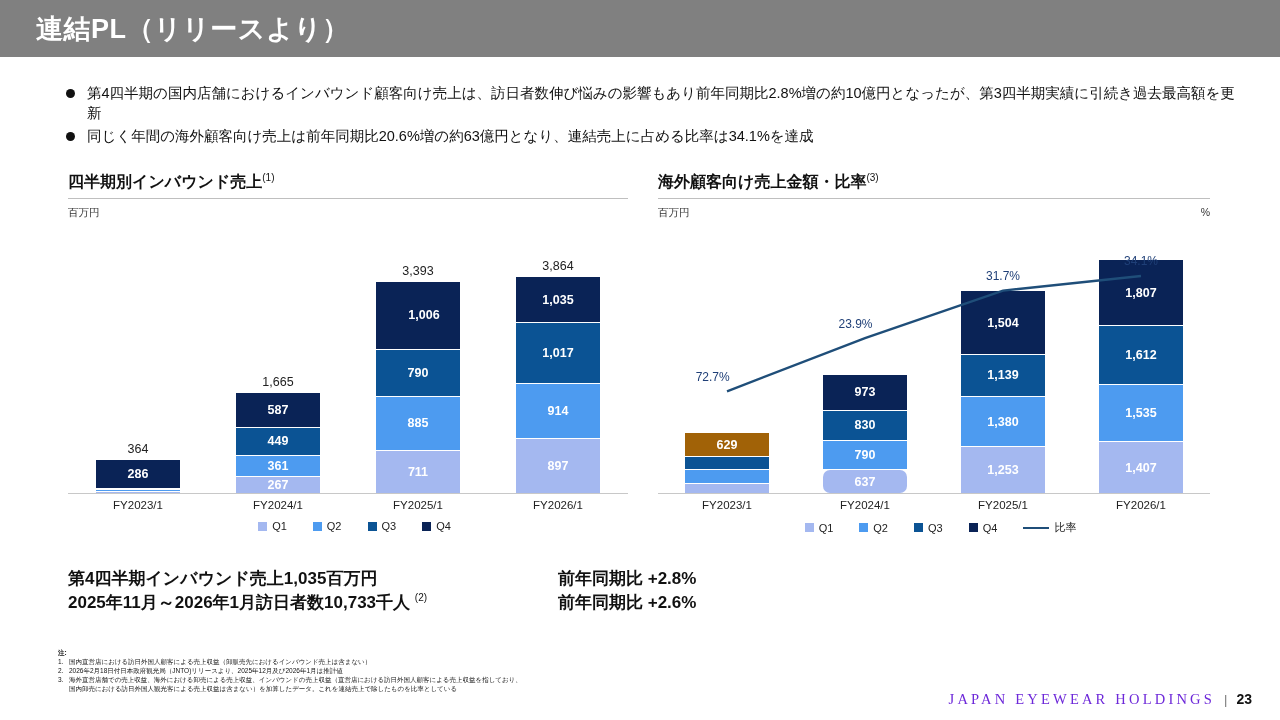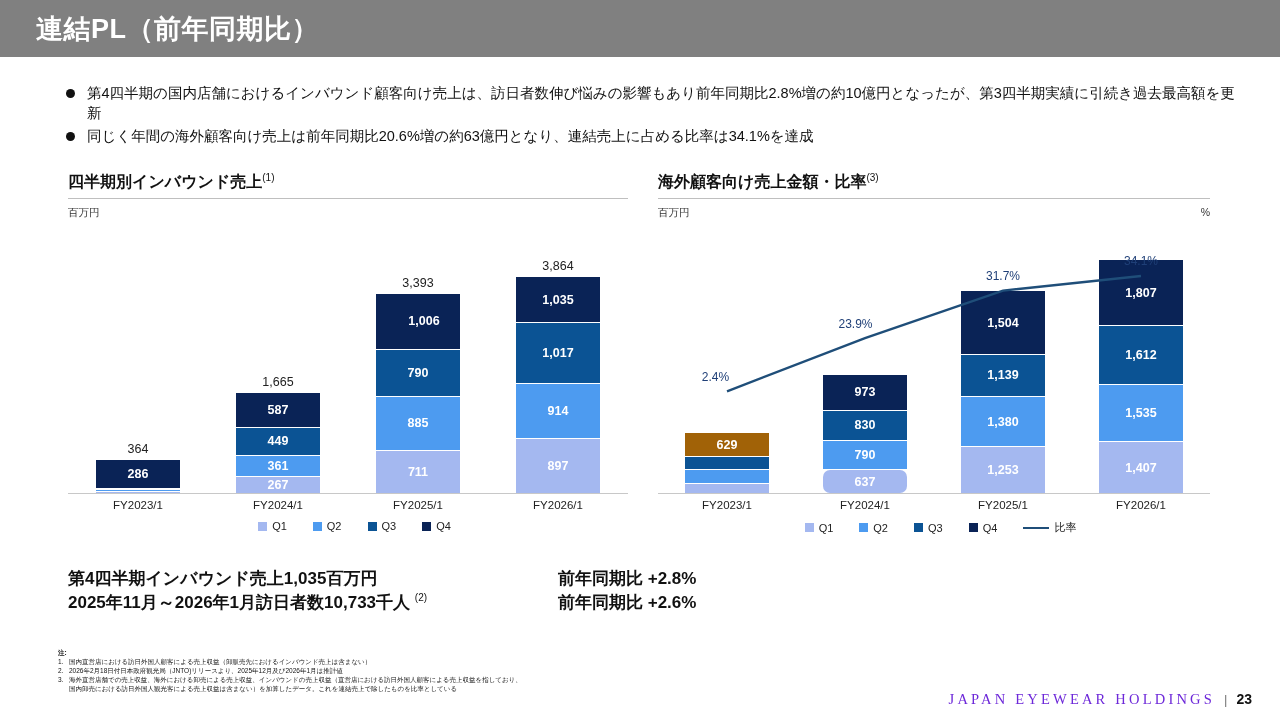--- a/index.html
+++ b/index.html
@@ -124,21 +124,21 @@
     font-family: "Liberation Serif", "DejaVu Serif", serif;
     font-size: 14.5px; letter-spacing: 3.2px; color: #6d28d9;
   }
   .footer-sep { color: #777; font-size: 13px; }
   .footer-page { font-size: 14px; font-weight: bold; color: #111; }
 </style>
 </head>
 <body>
 
 <div class="header-band">
-  <div class="header-title">連結PL（前年同期比）</div>
+  <div class="header-title">連結PL（リリースより）</div>
 </div>
 
 <div class="bullets">
   <div class="bullet-row">
     <span class="bullet-dot"></span>
     <span class="bullet-text">第4四半期の国内店舗におけるインバウンド顧客向け売上は、訪日者数伸び悩みの影響もあり前年同期比2.8%増の約10億円となったが、第3四半期実績に引続き過去最高額を更新</span>
   </div>
   <div class="bullet-row">
     <span class="bullet-dot"></span>
     <span class="bullet-text">同じく年間の海外顧客向け売上は前年同期比20.6%増の約63億円となり、連結売上に占める比率は34.1%を達成</span>
@@ -171,21 +171,21 @@
           <div class="bar-stack">
             <div class="seg" style="height: 35.3598px; background: rgb(10, 35, 86);">587</div>
             <div class="seg" style="height: 27.0469px; background: rgb(11, 83, 148);">449</div>
             <div class="seg" style="height: 21.746px; background: rgb(77, 155, 240);">361</div>
             <div class="seg" style="height: 16.0836px; background: rgb(164, 184, 240);">267</div>
           </div>
         </div>
         <div class="bar-group">
           <div class="bar-total">3,393</div>
           <div class="bar-stack">
-            <div class="seg" style="height: 56px; background: rgb(10, 35, 86); padding-left: 12px;">1,006</div>
+            <div class="seg" style="height: 68px; background: rgb(10, 35, 86); padding-left: 12px;">1,006</div>
             <div class="seg" style="height: 47.5881px; background: rgb(11, 83, 148);">790</div>
             <div class="seg" style="height: 53.3107px; background: rgb(77, 155, 240);">885</div>
             <div class="seg" style="height: 42.8293px; background: rgb(164, 184, 240);">711</div>
           </div>
         </div>
         <div class="bar-group">
           <div class="bar-total">3,864</div>
           <div class="bar-stack">
             <div class="seg" style="height: 46px; background: rgb(10, 35, 86);">1,035</div>
             <div class="seg" style="height: 61.2621px; background: rgb(11, 83, 148);">1,017</div>
@@ -269,21 +269,21 @@
             <div class="seg" style="height: 59.1067px; background: rgb(11, 83, 148);">1,612</div>
             <div class="seg" style="height: 56.2833px; background: rgb(77, 155, 240);">1,535</div>
             <div class="seg" style="height: 51.59px; background: rgb(164, 184, 240);">1,407</div>
           </div>
         </div>
       </div>
     <svg class="ratio-svg" id="ratio-svg" viewBox="0 0 552 272" preserveAspectRatio="none">
         <path d="M69.0 169.3 L207.0 116.2 L345.0 68.6 L483.0 54.0" fill="none" stroke="#1f4e79" stroke-width="2.4" vector-effect="non-scaling-stroke"></path>
       </svg>
     <div id="ratio-labels">
-        <div class="ratio-label" style="left: 12.5%; top: 147.28px; transform: translateX(-92%);">2.4%</div>
+        <div class="ratio-label" style="left: 12.5%; top: 147.28px; transform: translateX(-92%);">72.7%</div>
         <div class="ratio-label" style="left: 37.5%; top: 94.21px; transform: translateX(-78%);">23.9%</div>
         <div class="ratio-label" style="left: 62.5%; top: 46.63px;">31.7%</div>
         <div class="ratio-label" style="left: 87.5%; top: 31.99px;">34.1%</div>
       </div>
     <div class="axis-line"></div>
   </div>
   <div class="xlabels" id="xlabels-right">
       <div class="xlabel">FY2023/1</div>
       <div class="xlabel">FY2024/1</div>
       <div class="xlabel">FY2025/1</div>

